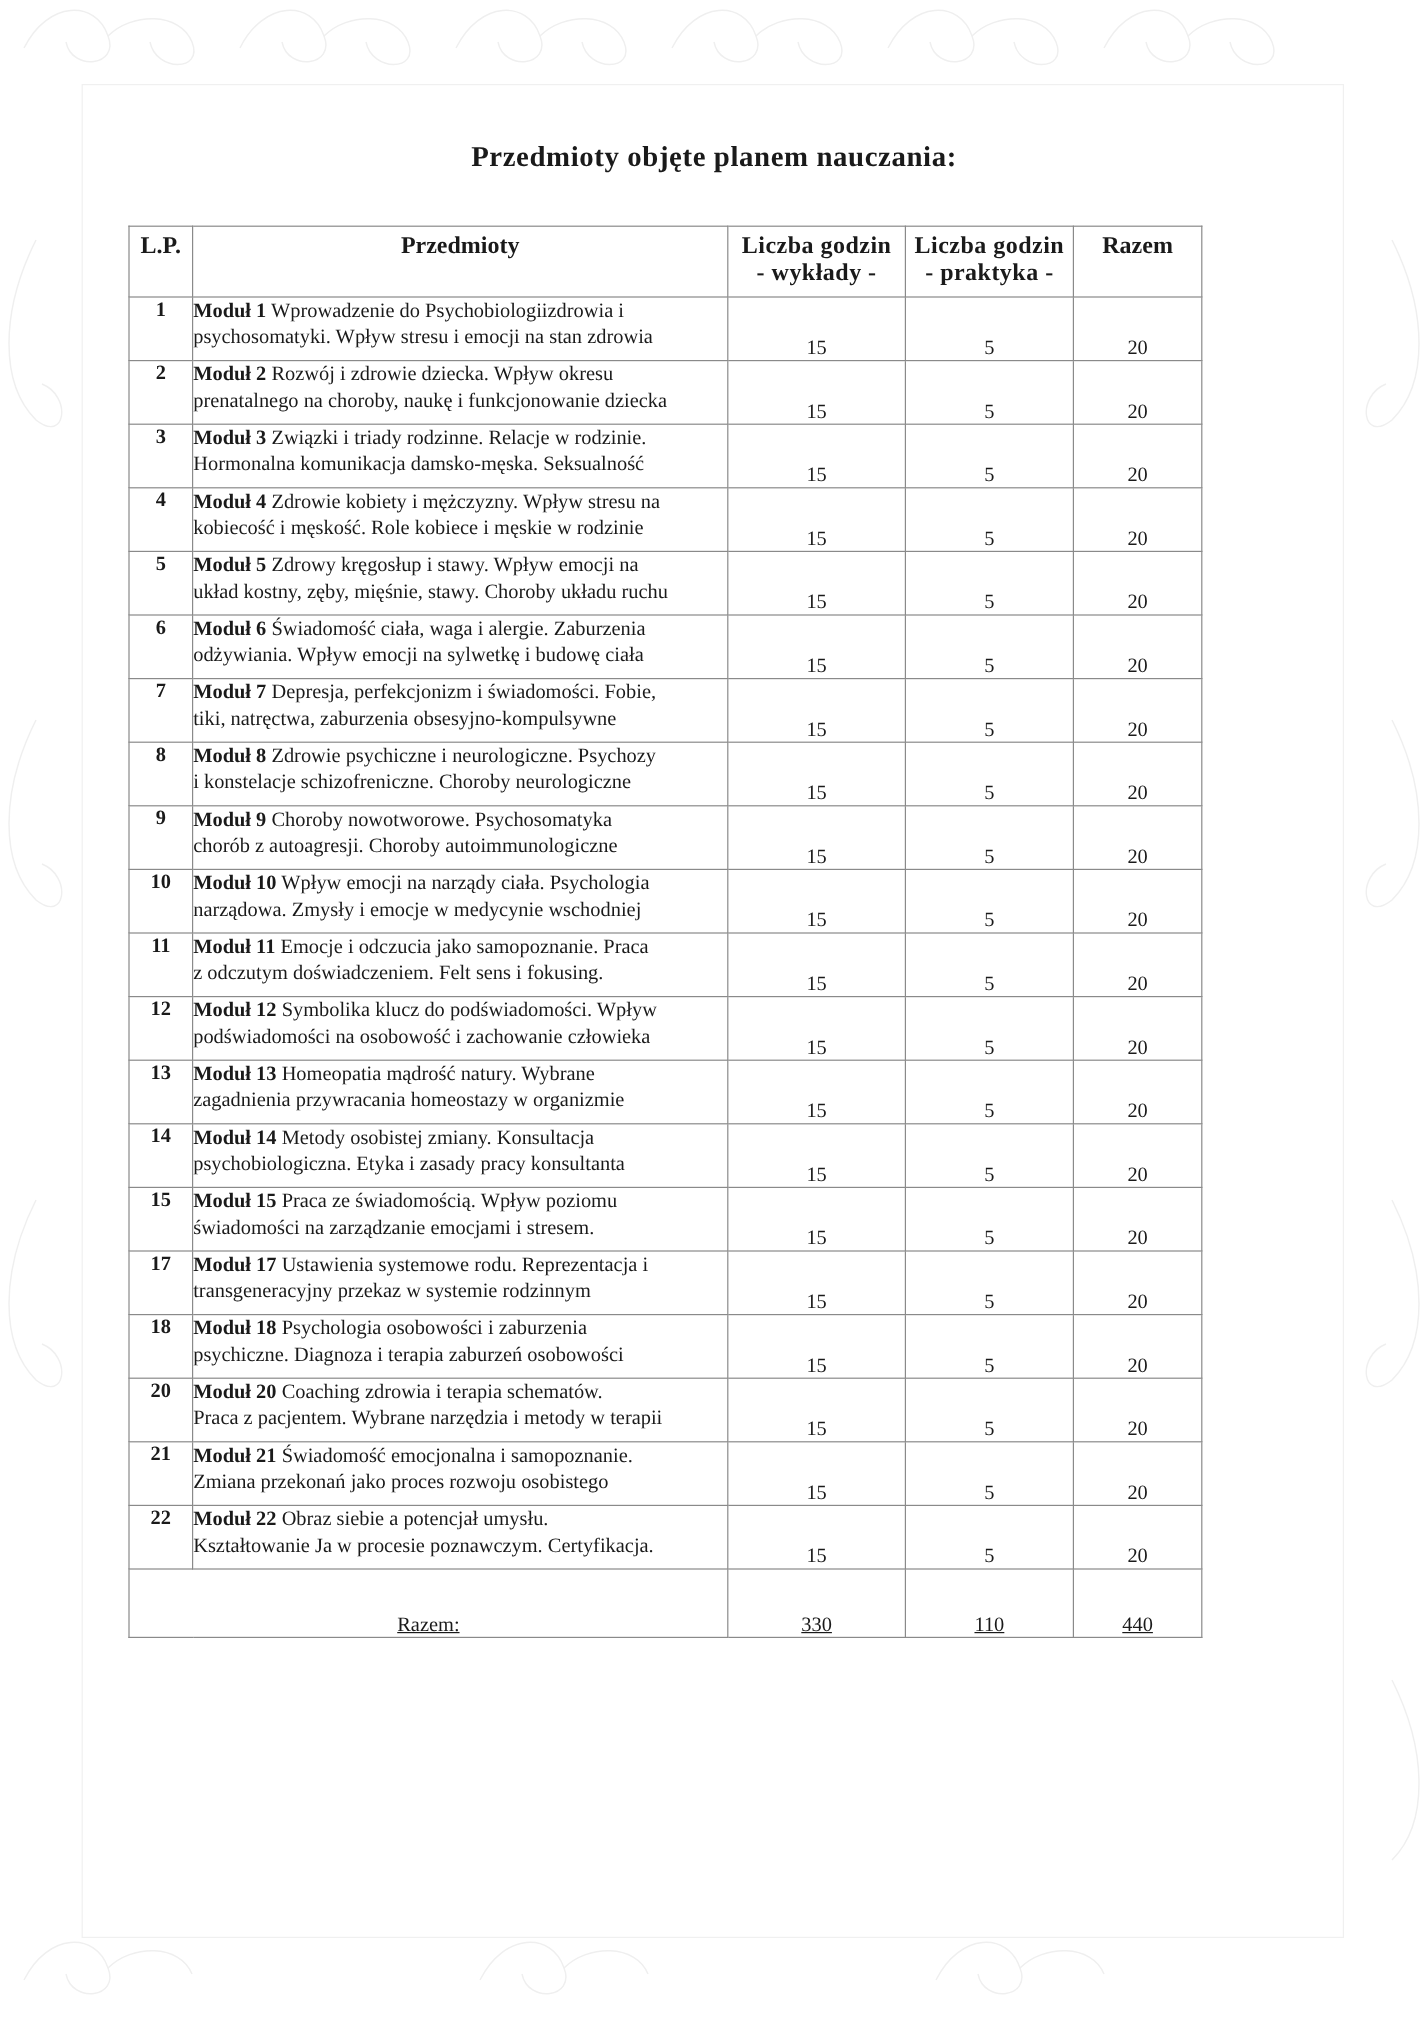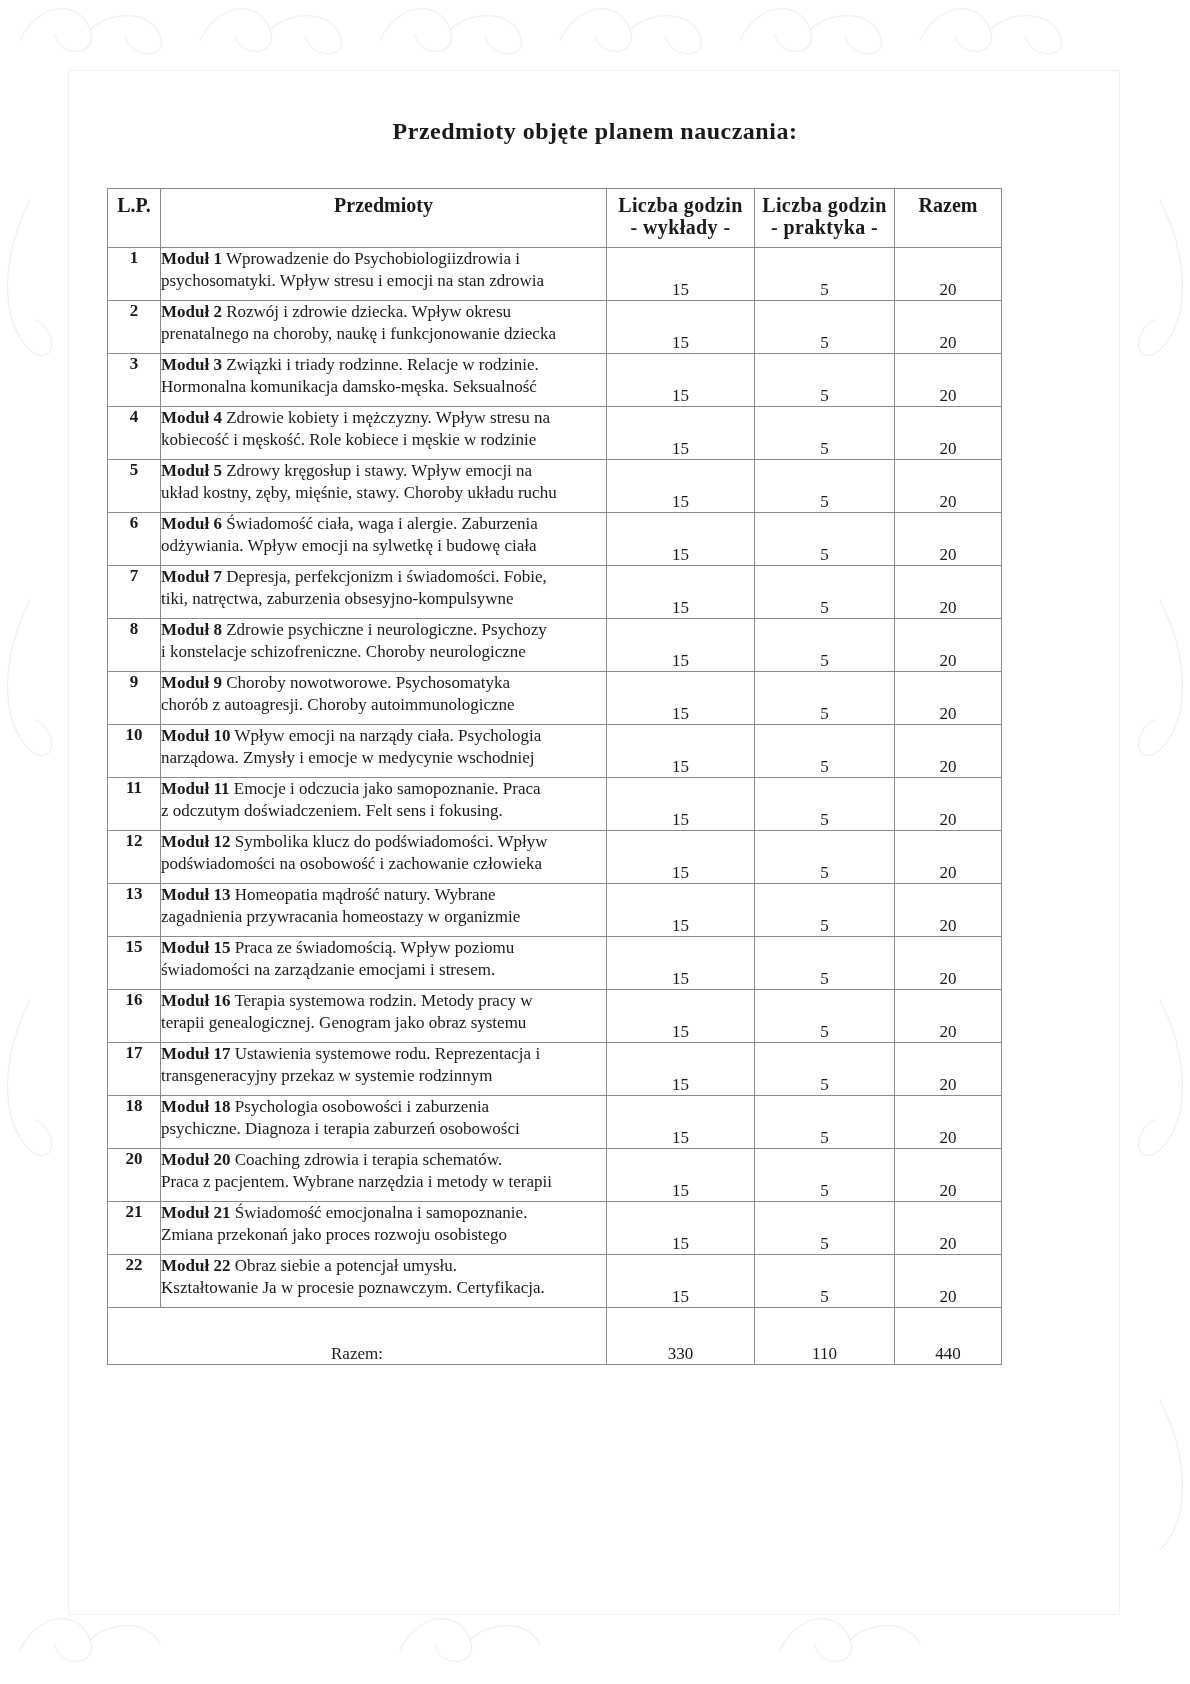--- a/index.html
+++ b/index.html
@@ -35,21 +35,21 @@
   th.c-lp { width: 52px; }
   th.c-name { width: 445px; }
   th.c-w { width: 147px; letter-spacing: 0.4px; }
   th.c-p { width: 139px; letter-spacing: 0.4px; }
   th.c-r { width: auto; margin-top: 48px; }
   tr.row td { height: 52px; }
   td.lp { text-align: center; font-weight: bold; vertical-align: top; padding-top: 5px; }
   td.name { vertical-align: top; padding: 3px 0 0 5px; line-height: 22px; }
   td.name .mod { font-weight: bold; }
   td.num { text-align: center; vertical-align: bottom; padding-bottom: 4px; }
-  tr.total td { height: 56px; }
+  tr.total td { height: 56px; text-decoration: underline; }
   td.total-label { text-align: center; vertical-align: bottom; padding-bottom: 7px; }
   td.total-num { text-align: center; vertical-align: bottom; padding-bottom: 7px; }
 </style>
 </head>
 <body>
 
 <svg class="ornament" viewBox="0 0 1190 1684" xmlns="http://www.w3.org/2000/svg">
   <g fill="none" stroke="#efefef" stroke-width="1.2">
     <path d="M20 40 C40 0, 80 0, 90 30 C100 55, 60 60, 55 35 M90 30 C110 10, 150 10, 160 35 C170 60, 130 60, 125 35"></path>
     <path d="M200 40 C220 0, 260 0, 270 30 C280 55, 240 60, 235 35 M270 30 C290 10, 330 10, 340 35 C350 60, 310 60, 305 35"></path>
@@ -171,29 +171,29 @@
         <td class="num">20</td>
       </tr>
       <tr class="row">
         <td class="lp">13</td>
         <td class="name"><span class="mod">Moduł 13</span><span> Homeopatia  mądrość natury.  Wybrane</span><br><span>zagadnienia przywracania homeostazy w organizmie</span></td>
         <td class="num">15</td>
         <td class="num">5</td>
         <td class="num">20</td>
       </tr>
       <tr class="row">
+        <td class="lp">14</td>
+        <td class="name"><span class="mod">Moduł 14</span><span> Metody  osobistej  zmiany.  Konsultacja</span><br><span>psychobiologiczna. Etyka i zasady pracy konsultanta</span></td>
+        <td class="num">15</td>
+        <td class="num">5</td>
+        <td class="num">20</td>
+      </tr>
+      <tr class="row">
         <td class="lp">15</td>
         <td class="name"><span class="mod">Moduł 15</span><span> Praca  ze świadomością. Wpływ poziomu</span><br><span>świadomości na zarządzanie emocjami i stresem.</span></td>
-        <td class="num">15</td>
-        <td class="num">5</td>
-        <td class="num">20</td>
-      </tr>
-      <tr class="row">
-        <td class="lp">16</td>
-        <td class="name"><span class="mod">Moduł 16</span><span> Terapia  systemowa rodzin.  Metody pracy w</span><br><span>terapii genealogicznej. Genogram jako obraz systemu</span></td>
         <td class="num">15</td>
         <td class="num">5</td>
         <td class="num">20</td>
       </tr>
       <tr class="row">
         <td class="lp">17</td>
         <td class="name"><span class="mod">Moduł 17</span><span> Ustawienia  systemowe rodu.  Reprezentacja i</span><br><span>transgeneracyjny przekaz w systemie rodzinnym</span></td>
         <td class="num">15</td>
         <td class="num">5</td>
         <td class="num">20</td>

